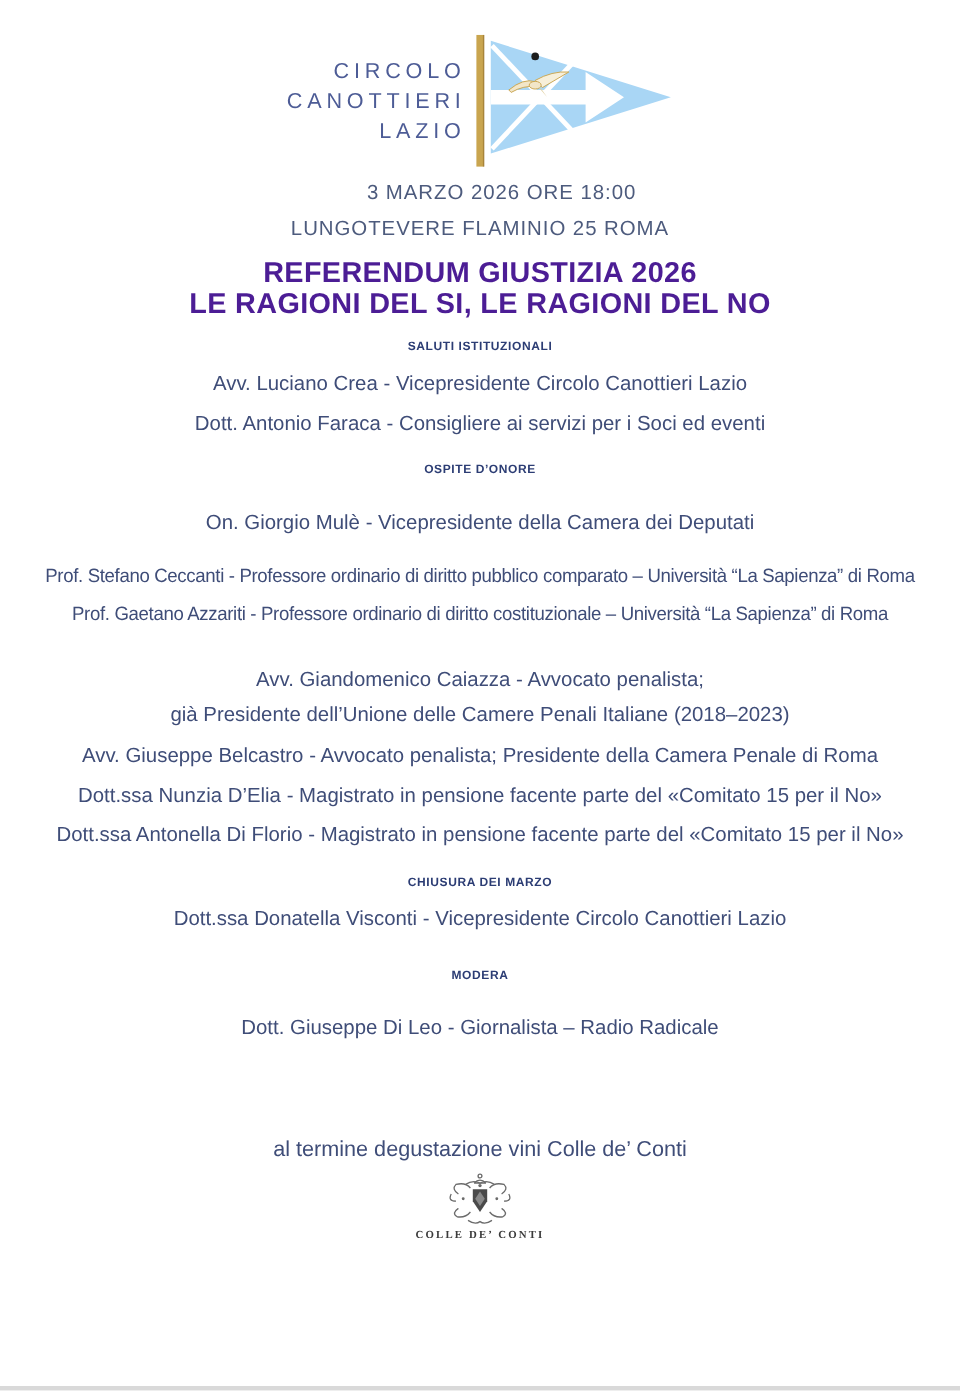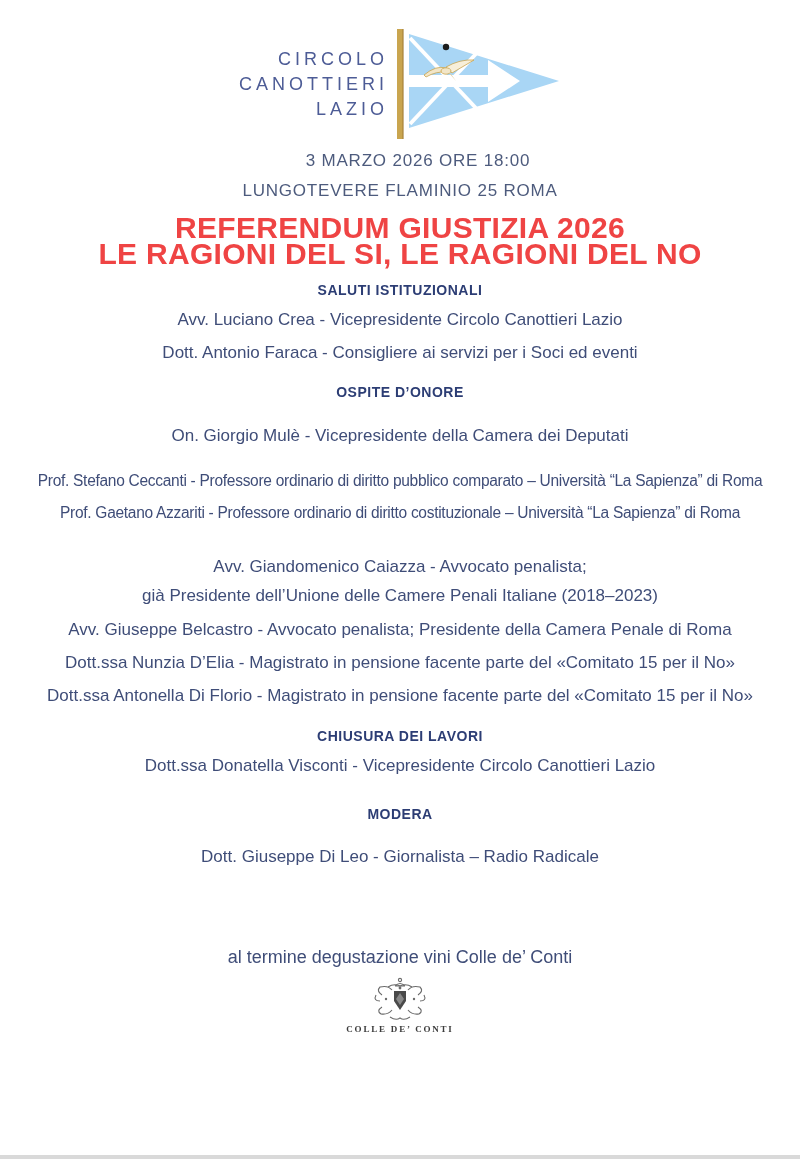--- a/index.html
+++ b/index.html
@@ -45,29 +45,29 @@
   .event-address {
     margin-top: 6px;
     font-size: 17px;
     line-height: 24px;
     letter-spacing: 0.8px;
     color: #4d5b7d;
     font-weight: 500;
   }
   .event-title {
     margin-top: 12px;
-    font-size: 30px;
+    font-size: 24px;
     line-height: 26px;
     font-weight: bold;
     letter-spacing: 0.3px;
-    color: #ef4444;
+    color: #4c1d95;
   }
   
   .sec-heading {
-    font-size: 14px;
+    font-size: 10px;
     line-height: 20px;
     font-weight: bold;
     letter-spacing: 0.5px;
     color: #2c3d74;
   }
   .item {
     font-size: 17px;
     line-height: 28px;
     color: #3f4d78;
     font-weight: 400;
@@ -159,21 +159,21 @@
     <div class="item condensed" style="margin-top:17px">Prof. Stefano Ceccanti - Professore ordinario di diritto pubblico comparato – Università “La Sapienza” di Roma</div>
     <div class="item condensed" style="margin-top:4px">Prof. Gaetano Azzariti - Professore ordinario di diritto costituzionale – Università “La Sapienza” di Roma</div>
     <div class="item" style="margin-top:26px">Avv. Giandomenico Caiazza - Avvocato penalista;</div>
     <div class="item" style="margin-top:1px">già Presidente dell’Unione delle Camere Penali Italiane (2018–2023)</div>
     <div class="item" style="margin-top:6px">Avv. Giuseppe Belcastro - Avvocato penalista; Presidente della Camera Penale di Roma</div>
     <div class="item" style="margin-top:5px">Dott.ssa Nunzia D’Elia - Magistrato in pensione facente parte del «Comitato 15 per il No»</div>
     <div class="item" style="margin-top:5px">Dott.ssa Antonella Di Florio - Magistrato in pensione facente parte del «Comitato 15 per il No»</div>
   </div>
 
   <div>
-    <div class="sec-heading" style="margin-top:16px">CHIUSURA DEI LAVORI</div>
+    <div class="sec-heading" style="margin-top:16px">CHIUSURA DEI MARZO</div>
     <div class="item" style="margin-top:6px">Dott.ssa Donatella Visconti - Vicepresidente Circolo Canottieri Lazio</div>
   </div>
 
   <div>
     <div class="sec-heading" style="margin-top:24px">MODERA</div>
     <div class="item" style="margin-top:19px">Dott. Giuseppe Di Leo - Giornalista – Radio Radicale</div>
   </div>
 
   <div class="tasting-note">al termine degustazione vini Colle de’ Conti</div>
 

